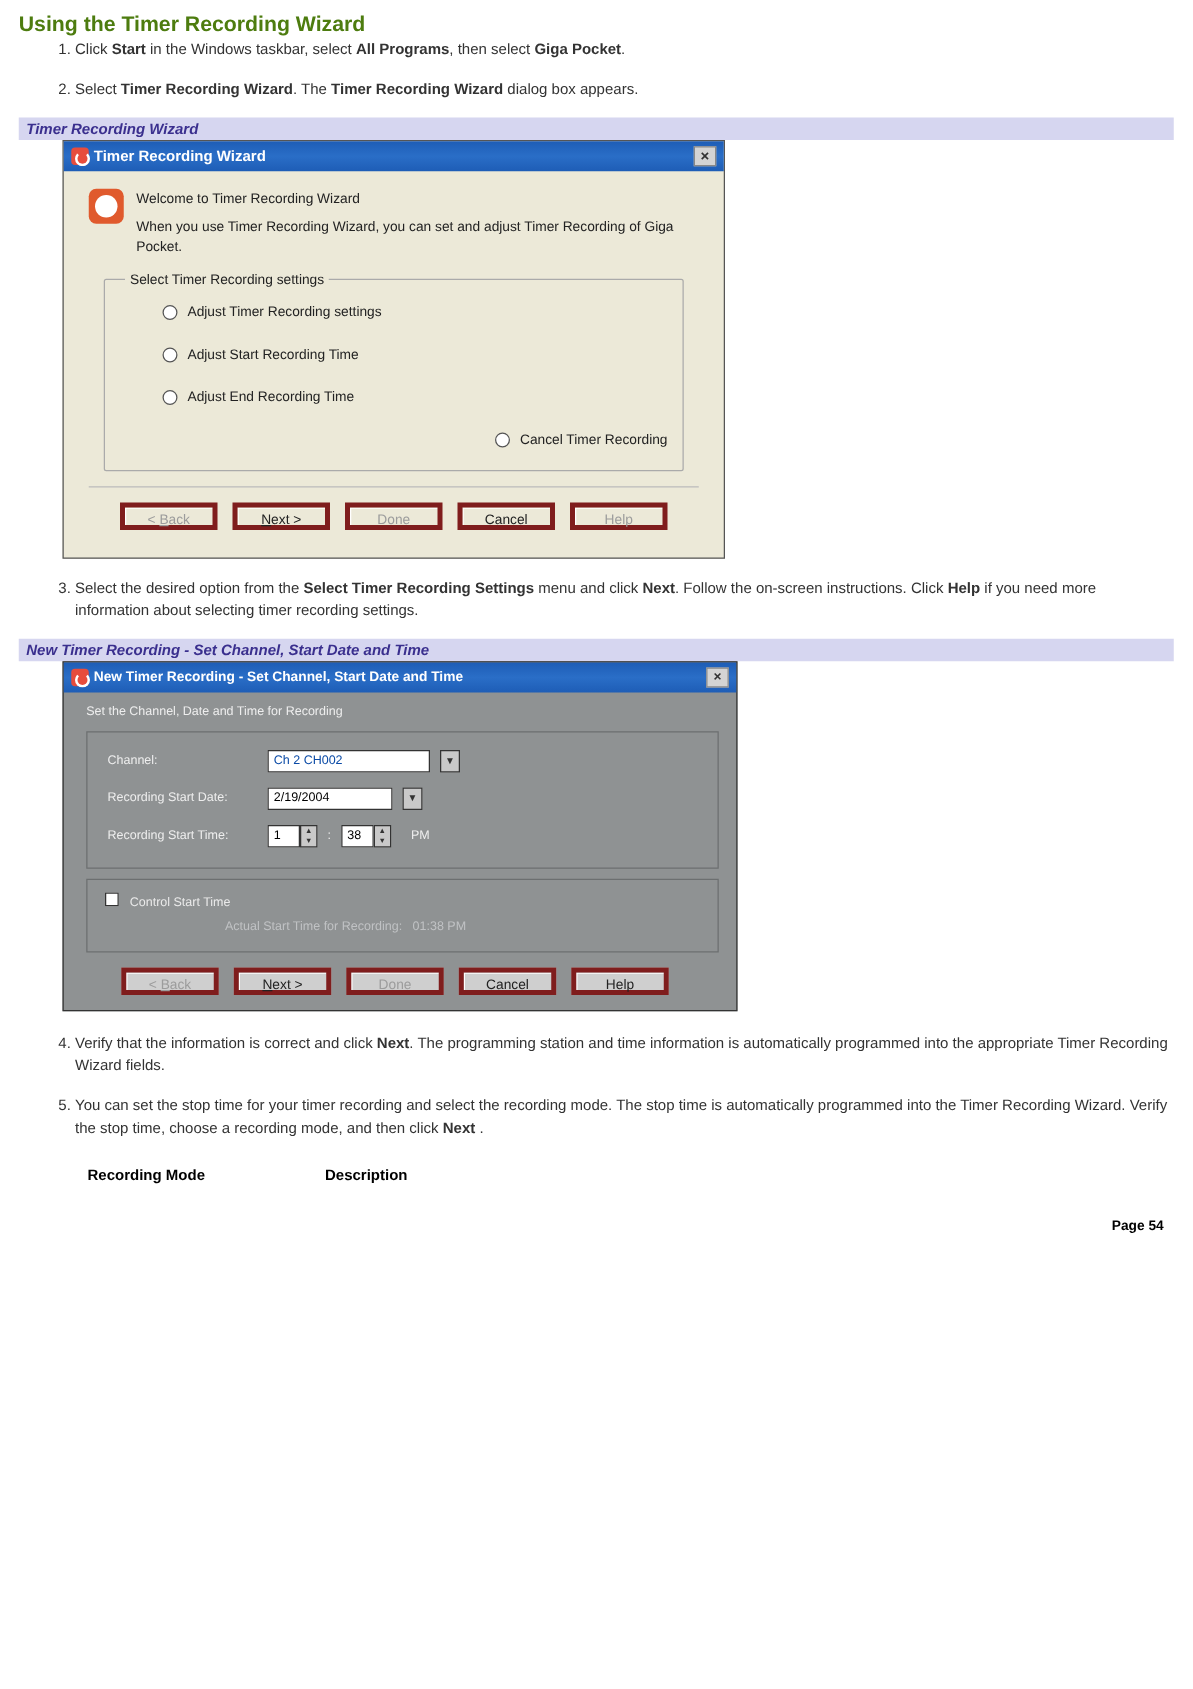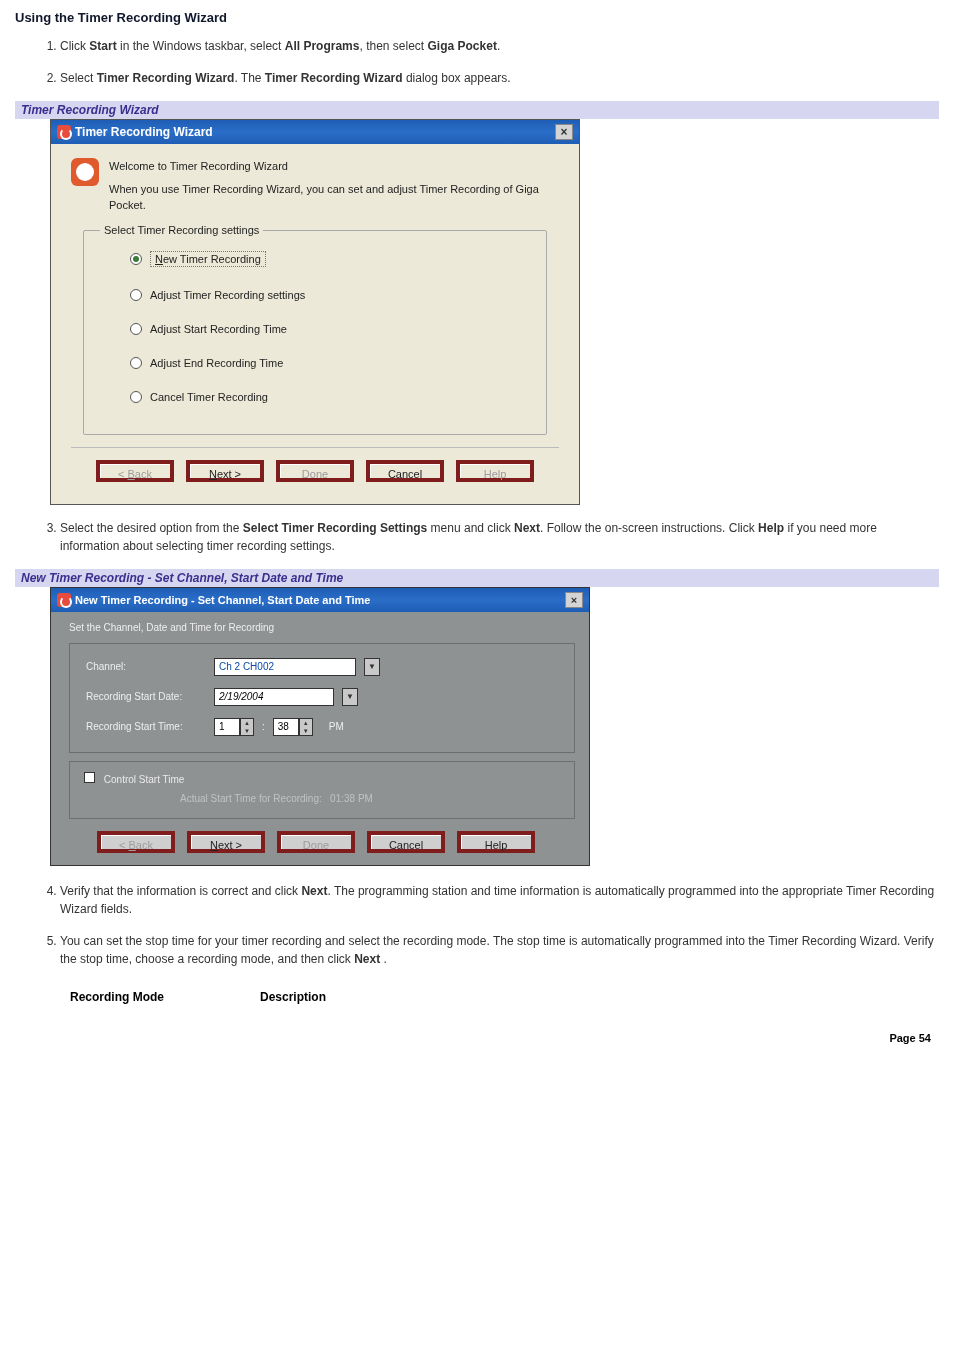--- a/index.html
+++ b/index.html
@@ -5,24 +5,23 @@
   * { box-sizing: border-box; margin: 0; padding: 0; }
   body {
     font-family: Verdana, Arial, sans-serif;
     font-size: 12px;
     color: #000;
     background: #fff;
     width: 954px;
     padding: 10px 15px 20px 15px;
   }
   .section-title {
-    color: #0f172a;
+    color: #4d7c0f;
     font-weight: bold;
-    font-size: 13px;
-    margin-bottom: 12px;
+    font-size: 17px;
   }
   ol.steps { list-style: decimal; margin-left: 45px; }
   ol.steps li {
     margin-bottom: 14px;
     line-height: 1.5;
     font-size: 12px;
     color: #333;
   }
   .strong { font-weight: bold; text-align: right; }
   .caption-bar {
@@ -84,21 +83,21 @@
   }
   .groupbox-title {
     position:relative; top:-22px; left:4px; background:#ece9d8;
     display:inline-block; padding:0 4px; font-size:11px; color:#222;
   }
   .radio-item {
     display:flex; align-items:center; gap:8px;
     margin:0 0 22px 34px;
     font-size:11px; color:#222;
   }
-  .radio-item:last-child { margin-bottom:17px; }
+  .radio-item:last-child { margin-bottom:4px;justify-content:flex-end; }
   .radio {
     width:12px; height:12px; border:1px solid #555; border-radius:50%;
     display:inline-block; position:relative; background:#fff;
   }
   .radio.selected::after{
     content:""; position:absolute; left:2px; top:2px; width:6px; height:6px;
     background:#3a7b3a; border-radius:50%;
   }
   .radio-label .acc { text-decoration: underline; }
   .radio-label.boxed { border:1px dotted #777; padding:1px 4px; }
@@ -124,21 +123,21 @@
   .dlg2 .sub { font-size:10px; color:#eee; margin-bottom:10px; }
   .dlg2 .panel {
     border:1px solid #6c6f70; padding:14px 16px; margin-bottom:8px;
   }
   .dlg2 .row { display:flex; align-items:center; margin-bottom:12px; gap:8px; }
   .dlg2 .lbl { width:120px; color:#eee; font-size:10px; }
   .dlg2 .input {
     background:#fff; border:1px solid #333; height:18px; font-size:10px;
     color:#000; padding:0 4px; display:inline-flex; align-items:center;
   }
-  .dlg2 .input.channel { width:142px; color:#0a4aa6; font-weight:normal; }
+  .dlg2 .input.channel { width:130px; color:#0a4aa6; font-weight:normal; }
   .dlg2 .drop { width:16px; height:18px; background:#c9c9c9; border:1px solid #333;
     display:inline-flex; align-items:center; justify-content:center; font-size:8px; color:#333;}
   .dlg2 .spin { display:inline-flex; }
   .dlg2 .spin .num { width:26px; text-align:right; padding-right:2px; }
   .dlg2 .updn { width:14px; height:18px; background:#c9c9c9; border:1px solid #333;
     display:flex; flex-direction:column; }
   .dlg2 .updn span { flex:1; font-size:6px; text-align:center; line-height:8px; color:#333;}
   .dlg2 .group2 {
     border:1px solid #6c6f70; padding:10px 14px 14px 14px; position:relative;
   }
@@ -183,24 +182,20 @@
     <div class="intro-row">
       <div class="clock-icon"></div>
       <div class="intro-text">
         <div class="welcome">Welcome to Timer Recording Wizard</div>
         <div>When you use Timer Recording Wizard, you can set and adjust Timer Recording of Giga Pocket.</div>
       </div>
     </div>
     <div class="groupbox">
       <span class="groupbox-title">Select Timer Recording settings</span>
       <div style="margin-top:-8px;">
-        <div class="radio-item">
-          <span class="radio selected"></span>
-          <span class="radio-label boxed"><span class="acc">N</span><span>ew Timer Recording</span></span>
-        </div>
         <div class="radio-item">
           <span class="radio"></span>
           <span class="radio-label">Adjust Timer Recording settings</span>
         </div>
         <div class="radio-item">
           <span class="radio"></span>
           <span class="radio-label">Adjust Start Recording Time</span>
         </div>
         <div class="radio-item">
           <span class="radio"></span>
@@ -241,21 +236,21 @@
   <div class="body2">
     <div class="sub">Set the Channel, Date and Time for Recording</div>
     <div class="panel">
       <div class="row">
         <span class="lbl">Channel:</span>
         <span class="input channel">Ch 2 CH002</span>
         <span class="drop">▼</span>
       </div>
       <div class="row">
         <span class="lbl">Recording Start Date:</span>
-        <span class="input" style="width:120px;font-style:italic;">2/19/2004</span>
+        <span class="input" style="width:100px;">2/19/2004</span>
         <span class="drop">▼</span>
       </div>
       <div class="row" style="margin-bottom:2px;">
         <span class="lbl">Recording Start Time:</span>
         <span class="spin">
           <span class="input num">1</span>
           <span class="updn">
               <span>▲</span>
               <span>▼</span>
             </span>

